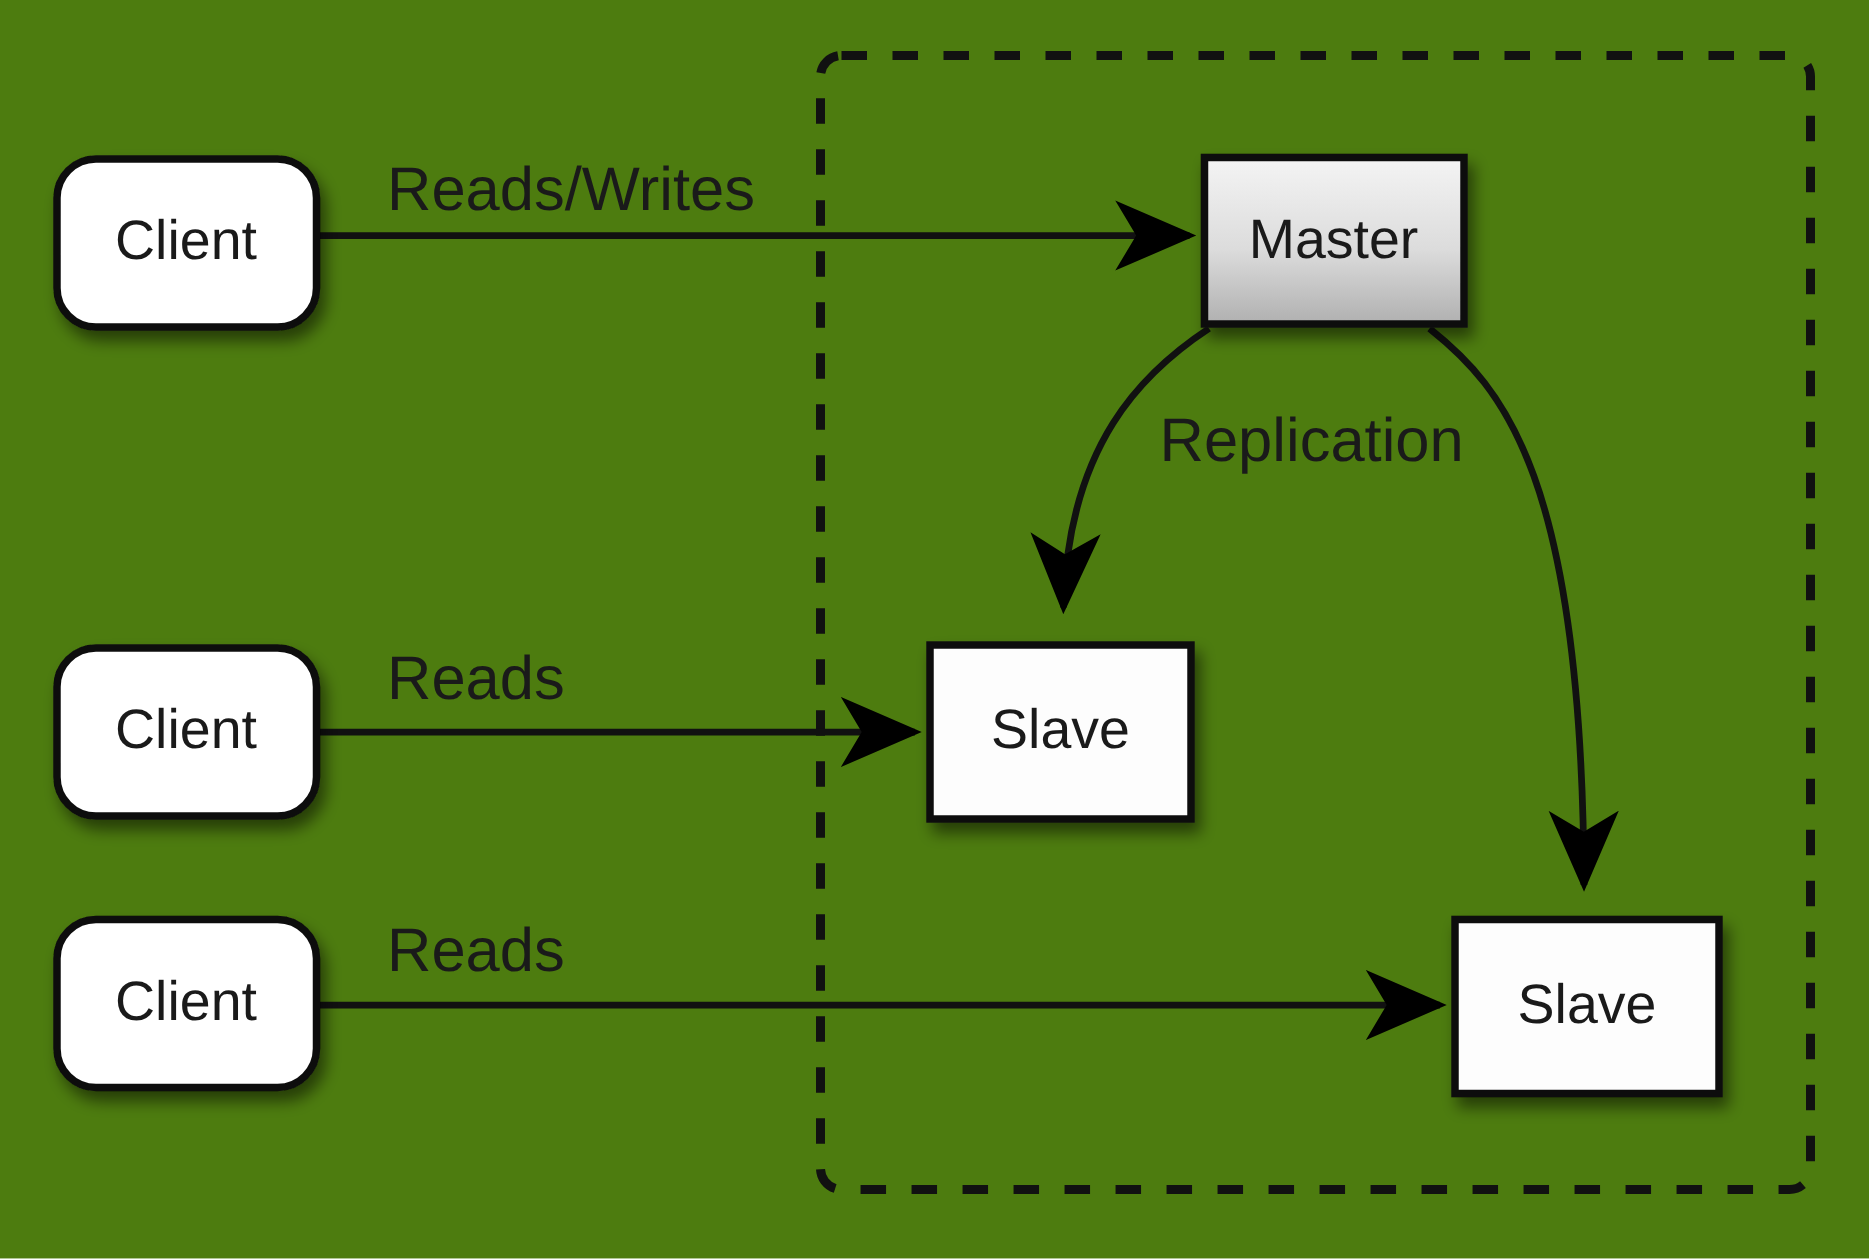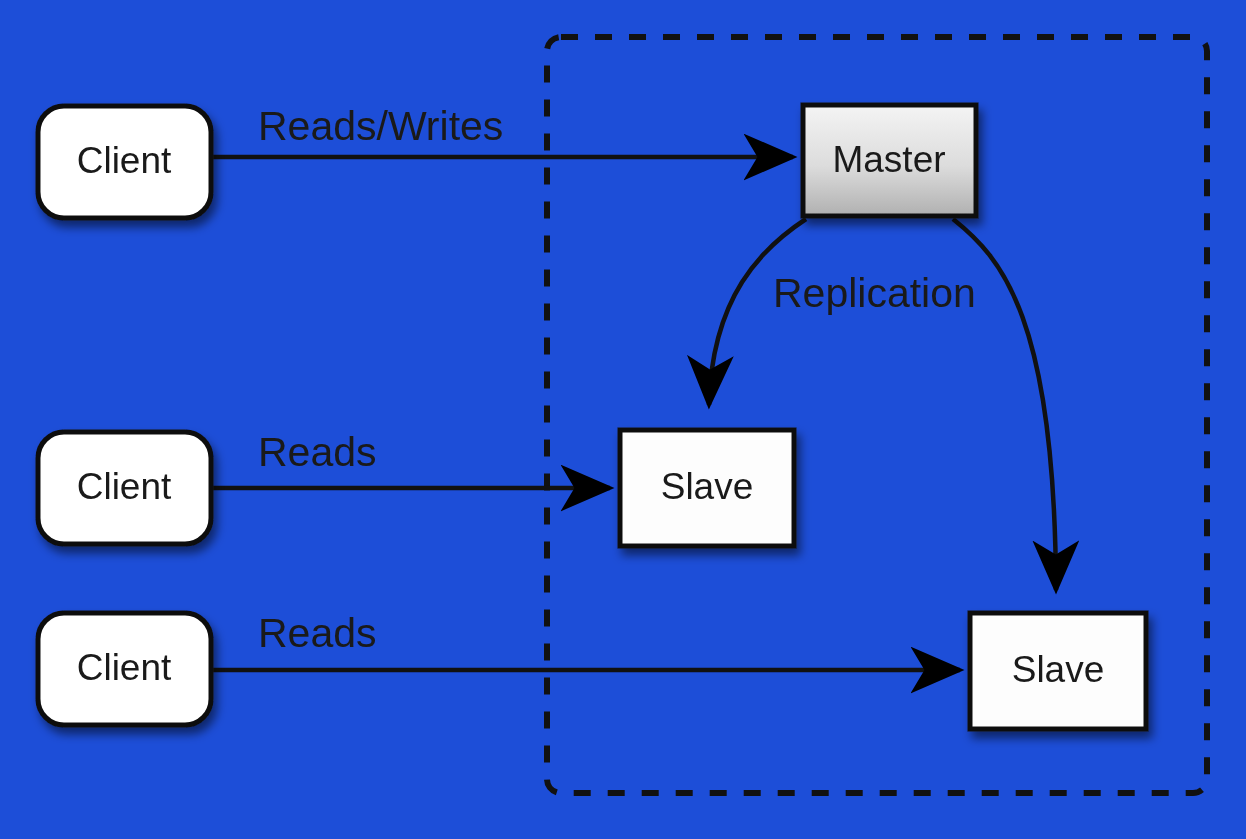--- a/index.html
+++ b/index.html
@@ -7,21 +7,21 @@
     padding: 0;
     background: #ffffff;
   }
   body {
     font-family: "Liberation Sans", sans-serif;
   }
   #canvas {
     position: relative;
     width: 1246px;
     height: 839px;
-    background: #1d4ed8;
+    background: #4d7c0f;
     overflow: hidden;
   }
   #diagram-svg {
     position: absolute;
     left: 0;
     top: 0;
     width: 1246px;
     height: 839px;
   }
   .node-label {

